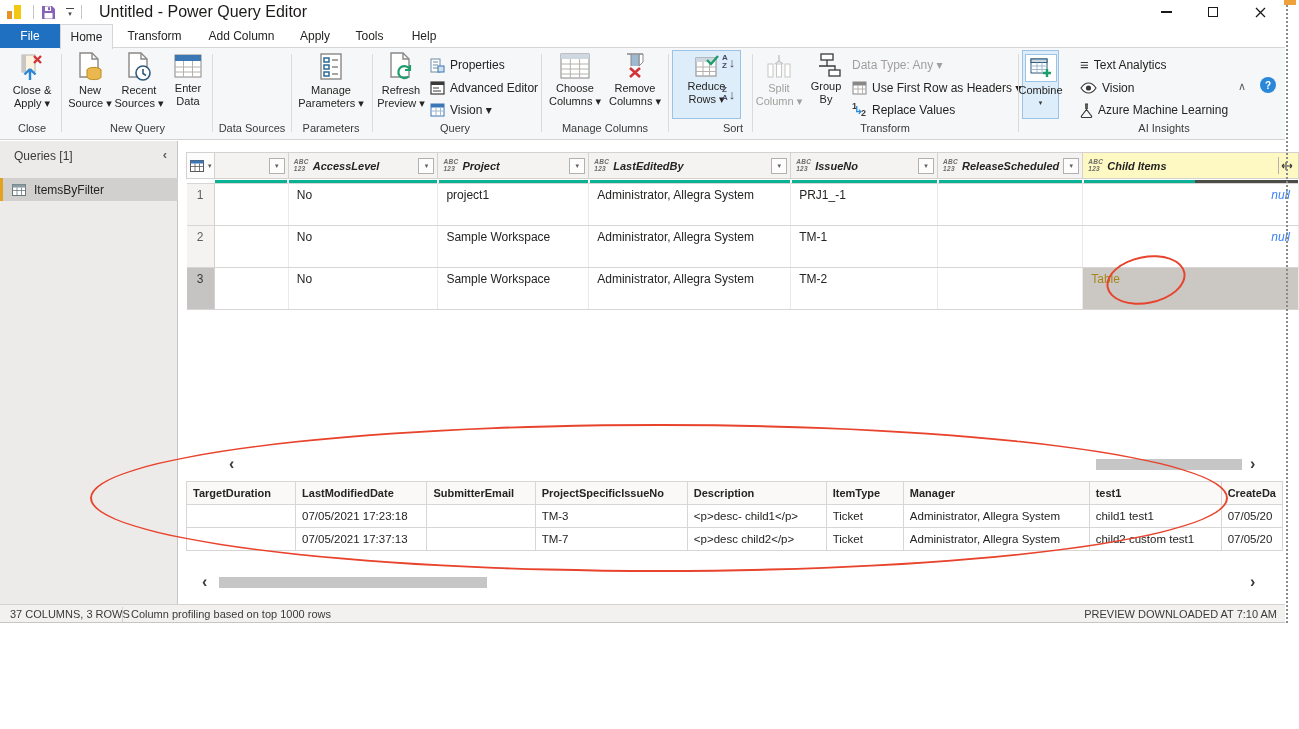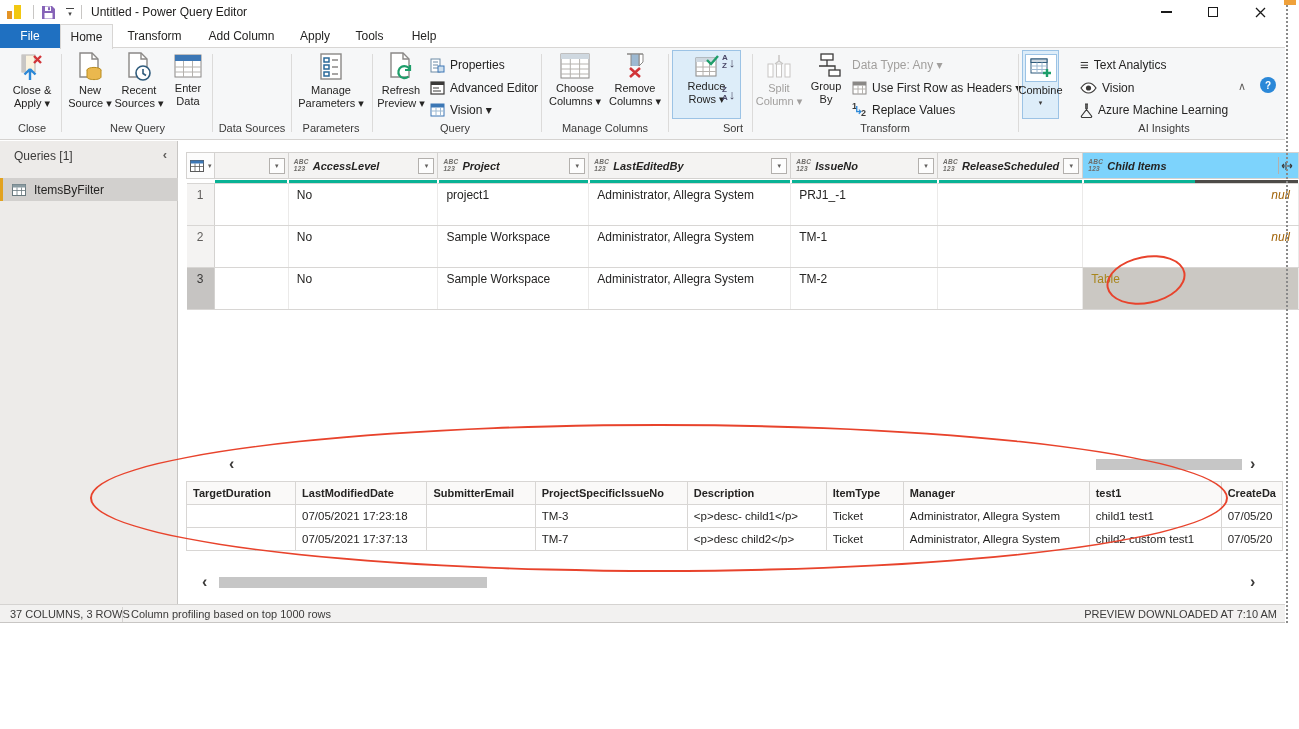--- a/index.html
+++ b/index.html
@@ -7,21 +7,21 @@
   body {
     width:1299px; height:729px; position:relative; overflow:hidden;
     background:#ffffff; font-family:"Liberation Sans","DejaVu Sans",sans-serif;
     color:#252423; font-size:12px; cursor:default;
   }
   .abs { position:absolute; }
 
   
   .titlebar { position:absolute; left:0; top:0; width:1285px; height:24px; background:#fff; display:flex; align-items:center; }
   .tsep { width:1px; height:14px; background:#c8c6c4; margin:0 7px; }
-  .title-text { font-size:12px; color:#1b1a19; margin-left:2px; }
+  .title-text { font-size:16px; color:#1b1a19; margin-left:10px; }
   .winbtn { position:absolute; top:0; width:40px; height:24px; display:flex; align-items:center; justify-content:center; }
   .qa-caret { display:flex; flex-direction:column; align-items:center; line-height:5px; font-size:7px; color:#444; }
   .qa-caret .bar { width:8px; border-top:1.4px solid #444; margin-bottom:2px; }
 
   
   .tabrow { position:absolute; left:0; top:24px; width:1285px; height:24px; background:#fff; border-bottom:1px solid #d8d6d4; }
   .mtab { position:absolute; top:0; height:24px; display:flex; align-items:center; justify-content:center; font-size:12px; color:#252423; }
   .mtab.file { background:#1f70c1; color:#fff; }
   .mtab.active { background:#f6f7f8; border:1px solid #d8d6d4; border-bottom:none; height:25px; z-index:2; }
 
@@ -52,33 +52,33 @@
   .qpanel { position:absolute; left:0; top:141px; width:178px; height:463px; background:#edebe9; border-right:1px solid #c8c6c4; }
   .qpanel-header { position:absolute; left:14px; top:8px; font-size:12px; color:#3b3a39; }
   .qpanel-collapse { position:absolute; right:10px; top:6px; font-size:13px; font-weight:bold; color:#605e5c; }
   .qitem { position:absolute; left:0; top:37px; width:178px; height:23px; background:#d2d0ce; display:flex; align-items:center; gap:8px; padding-left:12px; }
   .qitem .accent { position:absolute; left:0; top:0; width:3px; height:23px; background:#e2a21f; }
   .qitem .qname { font-size:12px; color:#252423; }
 
   
   .pqgrid { position:absolute; left:186px; top:152px; border-collapse:collapse; table-layout:fixed; background:#fff; }
   .pqgrid th { height:26px; background:#f4f3f2; border:1px solid #d4d2d0; font-weight:bold; font-size:11px; color:#252423; padding:0; text-align:left; }
-  .pqgrid th.selcol { background:#7dd3fc; }
+  .pqgrid th.selcol { background:#fef9c3; }
   .pqgrid th.corner { background:#fcfcfc; }
   .gh { display:flex; align-items:center; gap:4px; padding:0 3px 0 5px;font-style:italic; }
   .abc { display:flex; flex-direction:column; align-items:flex-start; font-size:6.5px; line-height:6.5px; color:#6e6c69; font-weight:bold; letter-spacing:0.3px; }
   .fbtn { margin-left:auto; width:16px; height:16px; border:1px solid #b3b0ad; background:#fdfdfd; display:flex; align-items:center; justify-content:center; font-size:7px; color:#605e5c; flex:none; }
   .xbtn { margin-left:auto; width:17px; height:17px; border-left:1px solid #b3b0ad; display:flex; align-items:center; justify-content:center; flex:none; }
   .qrow td { height:5px; padding:0; border:none; }
   .qbar { height:3px; margin:0 1px; background:#09b295; }
   .qbar.split { background:linear-gradient(to right,#09b295 0 52%,#4d4b48 52% 100%); }
   .pqgrid td.cell { height:42px; vertical-align:top; padding:4px 8px 0 8px; font-size:12px; border-right:1px solid #ebeae9; border-bottom:1px solid #d8d6d4; border-top:1px solid #d8d6d4; overflow:hidden; white-space:nowrap; }
   .pqgrid td.rn { background:#f4f3f2; border-right:1px solid #d4d2d0; border-bottom:1px solid #d8d6d4; border-top:1px solid #d8d6d4; text-align:center; vertical-align:top; padding-top:4px; color:#605e5c; font-size:12px; }
   .pqgrid td.rn.sel { background:#c6c4c2; color:#3b3a39; }
-  .pqgrid td.nullcell { text-align:right; font-style:italic; color:#a16207; }
+  .pqgrid td.nullcell { text-align:right; font-style:italic; color:#3b82f6; }
   .pqgrid td.tablecell { background:#cbc8c3; color:#a8861d; }
 
   
   .sb-arrow { position:absolute; font-size:16px; font-weight:bold; color:#3b3a39; line-height:14px; }
   .sb-thumb { position:absolute; height:11px; background:#c6c6c6; }
 
   
   .detailwrap { position:absolute; left:186px; top:481px; width:1097px; height:70px; overflow:hidden; }
   .dtable { border-collapse:collapse; table-layout:fixed; background:#fff; }
   .dtable th { height:23px; background:#faf9f8; border:1px solid #d8d6d4; font-weight:bold; font-size:11px; color:#252423; text-align:left; padding:0 6px; white-space:nowrap; overflow:hidden; }

